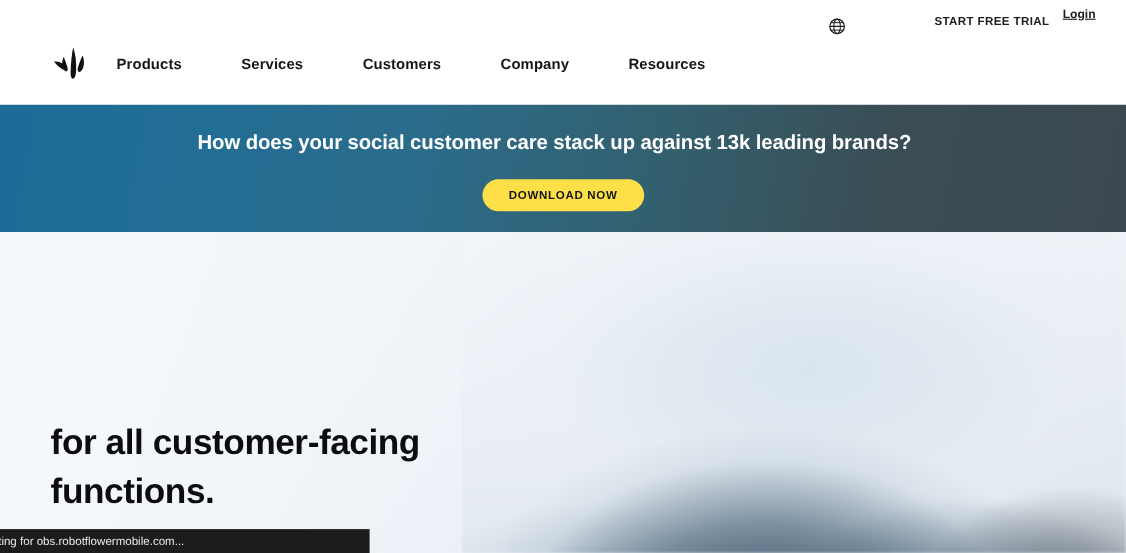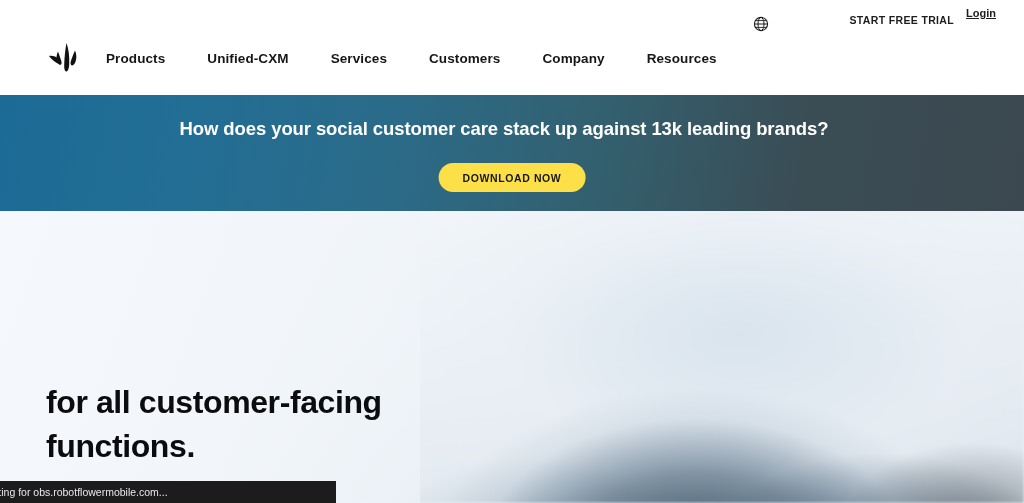--- a/index.html
+++ b/index.html
@@ -41,21 +41,21 @@
     cursor: pointer;
   }
   .logo-wrap svg { display: block; }
 
   .main-nav {
     position: absolute;
     left: 106px;
     top: 45px;
     display: flex;
     align-items: flex-end;
-    gap: 4px;
+    gap: 16px;
   }
   .nav-item {
     font-size: 13.5px;
     font-weight: bold;
     color: #16161a;
     letter-spacing: 0.1px;
     cursor: pointer;
     padding: 6px 0;
     margin-right: 38px;
     white-space: nowrap;
@@ -251,21 +251,20 @@
       <svg width="40" height="34" viewBox="0 0 40 34">
         <path d="M20.5 2 C22.6 8 23.6 15 23.2 23.5 C22.9 28 21.8 30.5 20.3 30.5 C18.8 30.5 18.0 28.2 18.2 24 C18.5 16 19.2 8.5 20.5 2 Z" fill="#111111"></path>
         <path d="M29.0 9.5 C30.6 13.0 30.9 17.5 29.4 21.0 C28.3 23.6 26.6 24.9 25.4 24.2 C24.2 23.5 24.3 21.4 25.4 18.6 C26.5 15.6 27.6 12.3 29.0 9.5 Z" fill="#111111"></path>
         <path d="M12.0 10.5 C10.4 13.8 10.0 17.9 11.3 21.0 C12.2 23.2 13.7 24.3 14.8 23.7 C15.9 23.1 15.8 21.2 14.9 18.7 C13.9 16.0 13.0 13.0 12.0 10.5 Z" fill="#111111"></path>
         <path d="M3.0 15.0 C6.3 14.4 10.2 15.6 12.6 18.0 C14.4 19.8 14.9 21.5 14.0 22.3 C13.1 23.1 11.4 22.6 9.3 21.1 C7.0 19.5 4.8 17.3 3.0 15.0 Z" fill="#111111"></path>
       </svg>
     </div>
 
     <nav class="main-nav">
       <div class="nav-item">Products</div>
-      <div class="nav-item">Unified-CXM</div>
       <div class="nav-item">Services</div>
       <div class="nav-item">Customers</div>
       <div class="nav-item">Company</div>
       <div class="nav-item">Resources</div>
     </nav>
 
     <div class="header-right">
       <div class="util-row">
 
         <div class="globe-btn">

